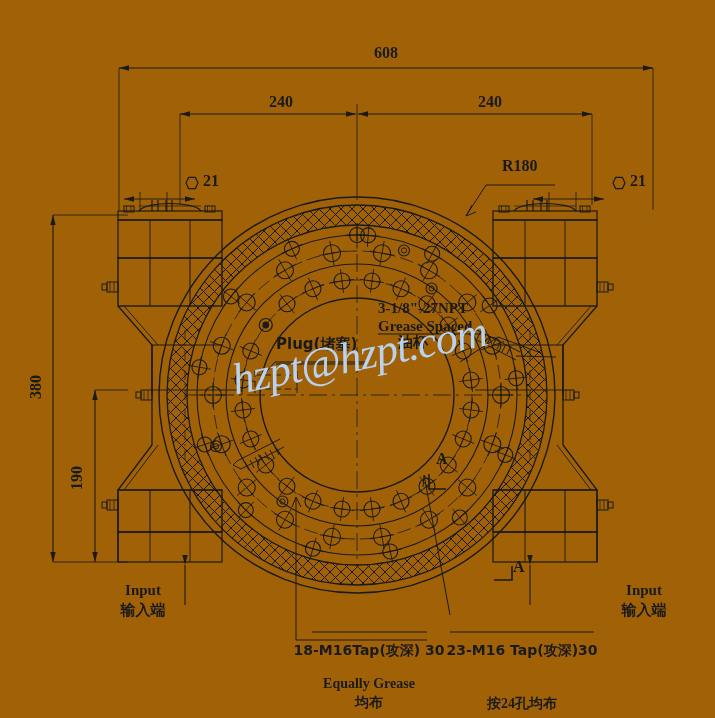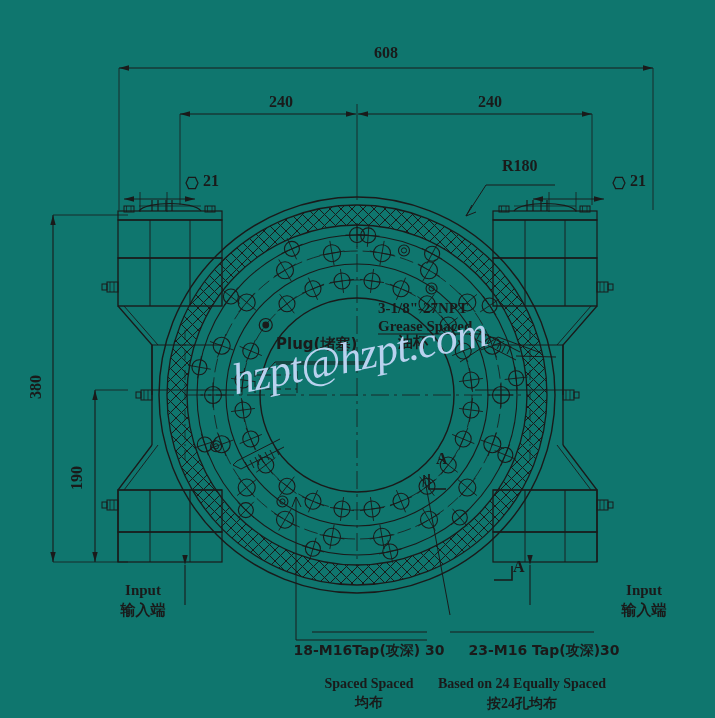--- a/index.html
+++ b/index.html
@@ -4,21 +4,21 @@
 <style>
   html, body {
     margin: 0;
     padding: 0;
     background: #ffffff;
   }
   #page {
     position: relative;
     width: 715px;
     height: 718px;
-    background: #0f766e;
+    background: #a16207;
     overflow: hidden;
     font-family: "Liberation Serif", "DejaVu Serif", serif;
   }
   #drawing {
     position: absolute;
     left: 0;
     top: 0;
     width: 715px;
     height: 718px;
   }
@@ -661,25 +661,24 @@
   <div class="lbl t15" style="left:378px; top:300px;">3-1/8"-27NPT</div>
   <div class="lbl t15" style="left:378px; top:318px;">Grease Spaced</div>
   <div class="lbl t15" style="left:398px; top:336px; font-family:Liberation Mono, monospace;">油杯</div>
 
   <div class="lbl t15" style="left:276px; top:336px; font-family:'DejaVu Sans', sans-serif;">Plug(堵塞)</div>
 
   <div class="lbl t16" style="left:436px; top:450px;">A</div>
   <div class="lbl t16" style="left:513px; top:558px;">A</div>
 
   <div class="lbl ctr t14" style="left:369px; top:615px; font-family:'DejaVu Sans', sans-serif;">18-M16Tap(攻深) 30</div>
-  <div class="lbl ctr t14" style="left:369px; top:648px;">Spaced Spaced</div>
+  <div class="lbl ctr t14" style="left:369px; top:648px;">Equally Grease</div>
   <div class="lbl ctr t14" style="left:369px; top:668px; font-family:Liberation Mono, monospace;">均布</div>
 
-  <div class="lbl ctr t14" style="left:544px; top:615px; font-family:'DejaVu Sans', sans-serif;">23-M16 Tap(攻深)30</div>
-  <div class="lbl ctr t14" style="left:522px; top:648px;">Based on 24 Equally Spaced</div>
+  <div class="lbl ctr t14" style="left:522px; top:615px; font-family:'DejaVu Sans', sans-serif;">23-M16 Tap(攻深)30</div>
   <div class="lbl ctr t14" style="left:522px; top:668px; font-family:Liberation Serif, serif;">按24孔均布</div>
 
   <div class="lbl ctr t15" style="left:143px; top:582px;">Input</div>
   <div class="lbl ctr t15" style="left:143px; top:602px; font-family:'DejaVu Sans', sans-serif;">输入端</div>
 
   <div class="lbl ctr t15" style="left:644px; top:582px;">Input</div>
   <div class="lbl ctr t15" style="left:644px; top:602px; font-family:'DejaVu Sans', sans-serif;">输入端</div>
 
   <div class="watermark">hzpt@hzpt.com</div>
 

